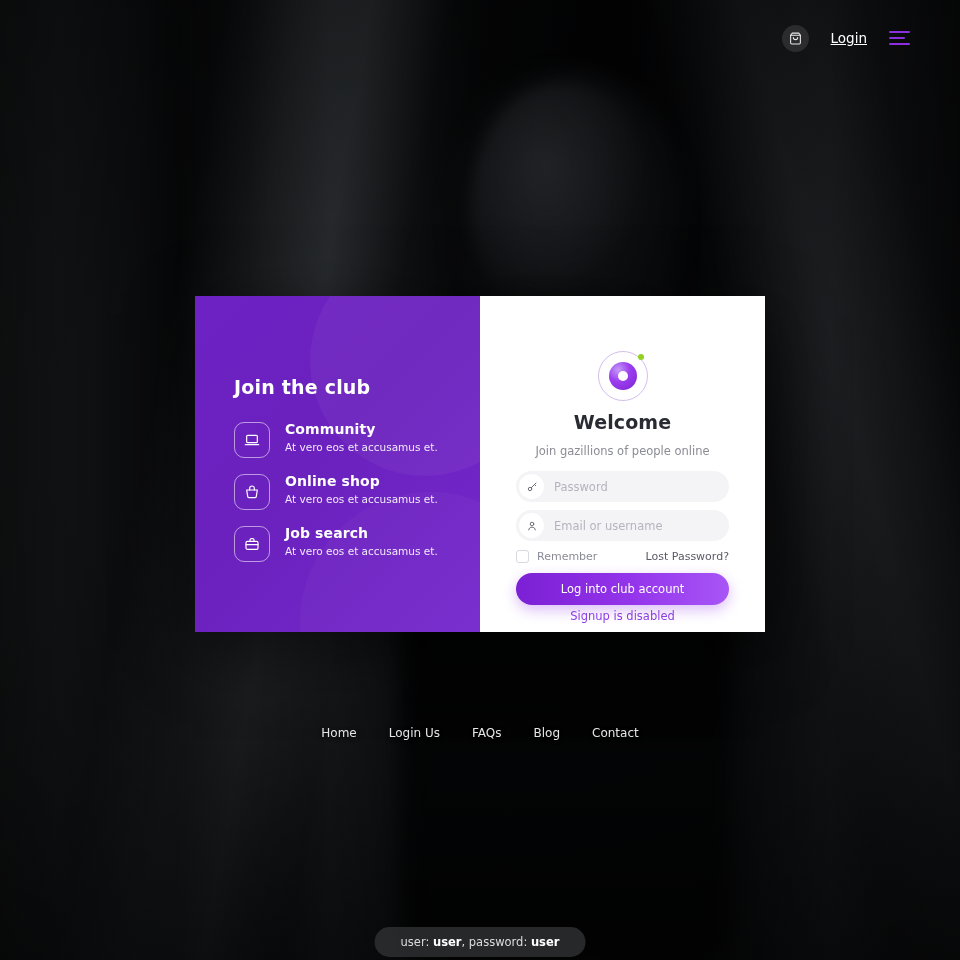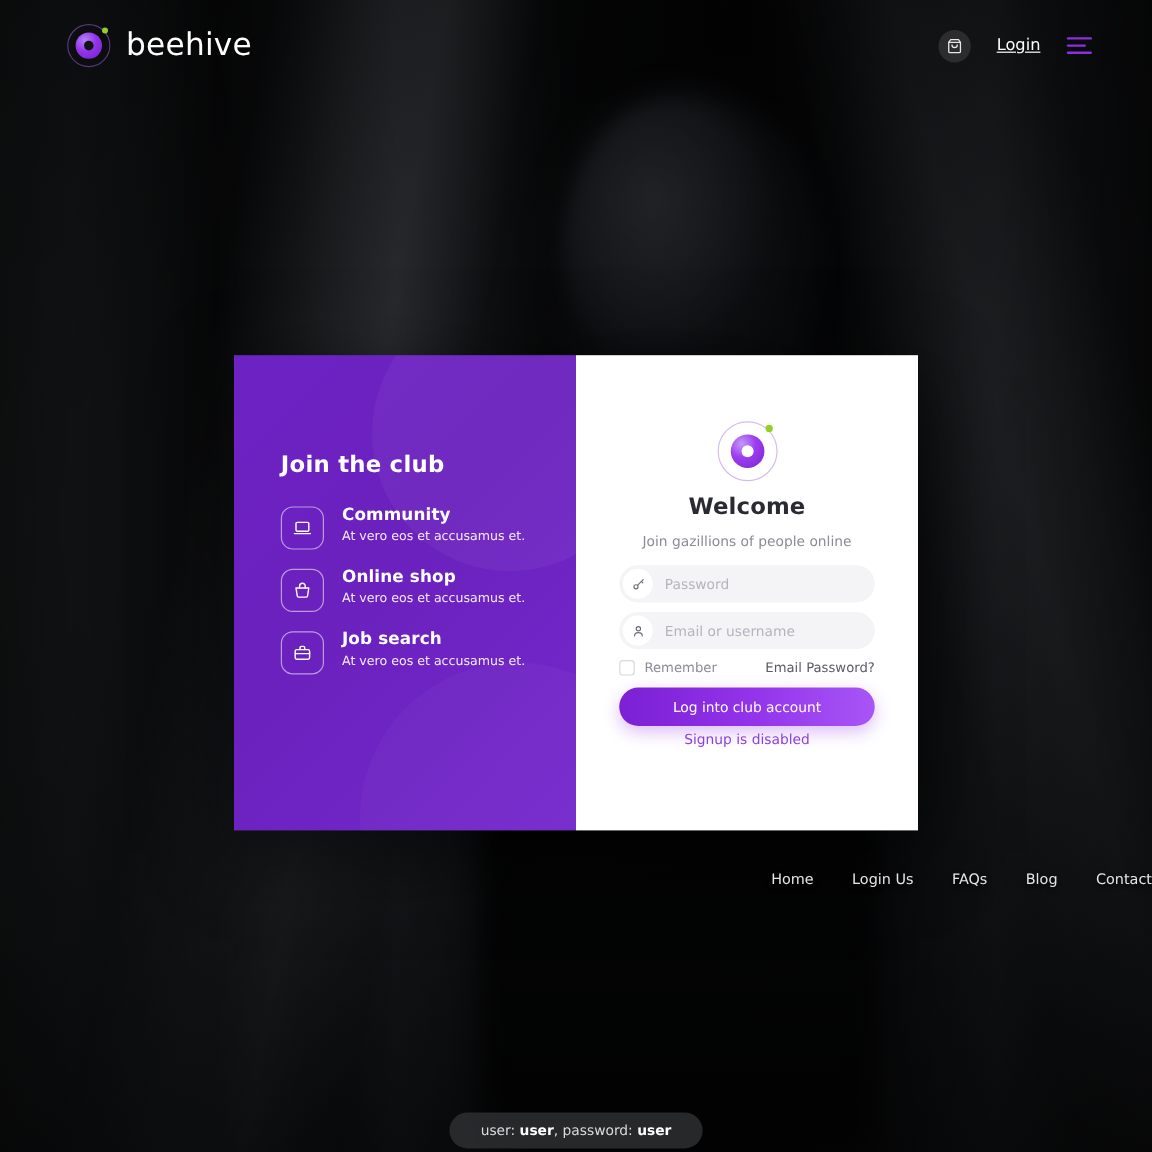--- a/index.html
+++ b/index.html
@@ -186,21 +186,21 @@
   }
   .burger i { display: block; height: 2.6px; background: #8b2fe0; border-radius: 2px; }
   .burger i:nth-child(1) { width: 21px; }
   .burger i:nth-child(2) { width: 16px; }
   .burger i:nth-child(3) { width: 21px; }
 
   
   .card {
     position: absolute;
     left: 195px; top: 296px;
-    width: 570px; height: 396px;
+    width: 570px; height: 336px;
     display: flex;
     z-index: 20;
     box-shadow: 0 18px 60px rgba(0,0,0,0.55);
   }
 
   
   .panel-left {
     width: 285px;
     background: linear-gradient(135deg, #6d22c4 0%, #6b21bd 45%, #7429cd 100%);
     position: relative;
@@ -399,21 +399,21 @@
     color: #8b3fe0;
     font-size: 11.5px;
     text-decoration: none;
   }
 
   
   .footer-nav {
     position: absolute;
     top: 726px; left: 0; right: 0;
     display: flex;
-    justify-content: flex-end;
+    justify-content: center;
     gap: 32px;
     z-index: 25;
   }
   .footer-nav a {
     color: #e6e6e8;
     font-size: 12px;
     text-decoration: none;
     text-shadow: 0 1px 4px rgba(0,0,0,0.8);
   }
 
@@ -442,28 +442,20 @@
   <div class="bg-layer bg-right"></div>
   <div class="bg-figure-hair"></div>
   <div class="bg-figure-head"></div>
   <div class="bg-figure-body"></div>
   <div class="bg-layer bg-floor"></div>
   <div class="bg-layer bg-darken"></div>
 </div>
 
 <div class="header">
 
-  <div class="brand">
-    <div class="logo-mark">
-      <div class="logo-ring-outer"></div>
-      <div class="logo-donut"></div>
-      <div class="logo-dot"></div>
-    </div>
-    <span class="brand-name">beehive</span>
-  </div>
 
   <div class="header-right">
     <div class="cart-btn">
       <svg width="13" height="13" viewBox="0 0 24 24" fill="none" stroke="#e8e8ea" stroke-width="2" stroke-linecap="round" stroke-linejoin="round">
         <path d="M6 2 L3 6 v14 a2 2 0 0 0 2 2 h14 a2 2 0 0 0 2-2 V6 l-3-4 z"></path>
         <path d="M3 6 h18"></path>
         <path d="M16 10 a4 4 0 0 1-8 0"></path>
       </svg>
     </div>
     <a class="login-link" href="#">Login</a>
@@ -559,21 +551,21 @@
           </svg>
         </div>
         <input type="text" placeholder="Email or username" style="">
       </div>
 
       <div class="form-meta">
         <div class="remember">
           <div class="checkbox"></div>
           <span class="remember-label">Remember</span>
         </div>
-        <a class="lost-pw" href="#">Email Password?</a>
+        <a class="lost-pw" href="#">Lost Password?</a>
       </div>
 
       <button class="login-btn">Log into club account</button>
 
       <div style="text-align:center;">
         <a class="signup-note" href="#">Signup is disabled</a>
       </div>
     </div>
   </div>
 </div>

